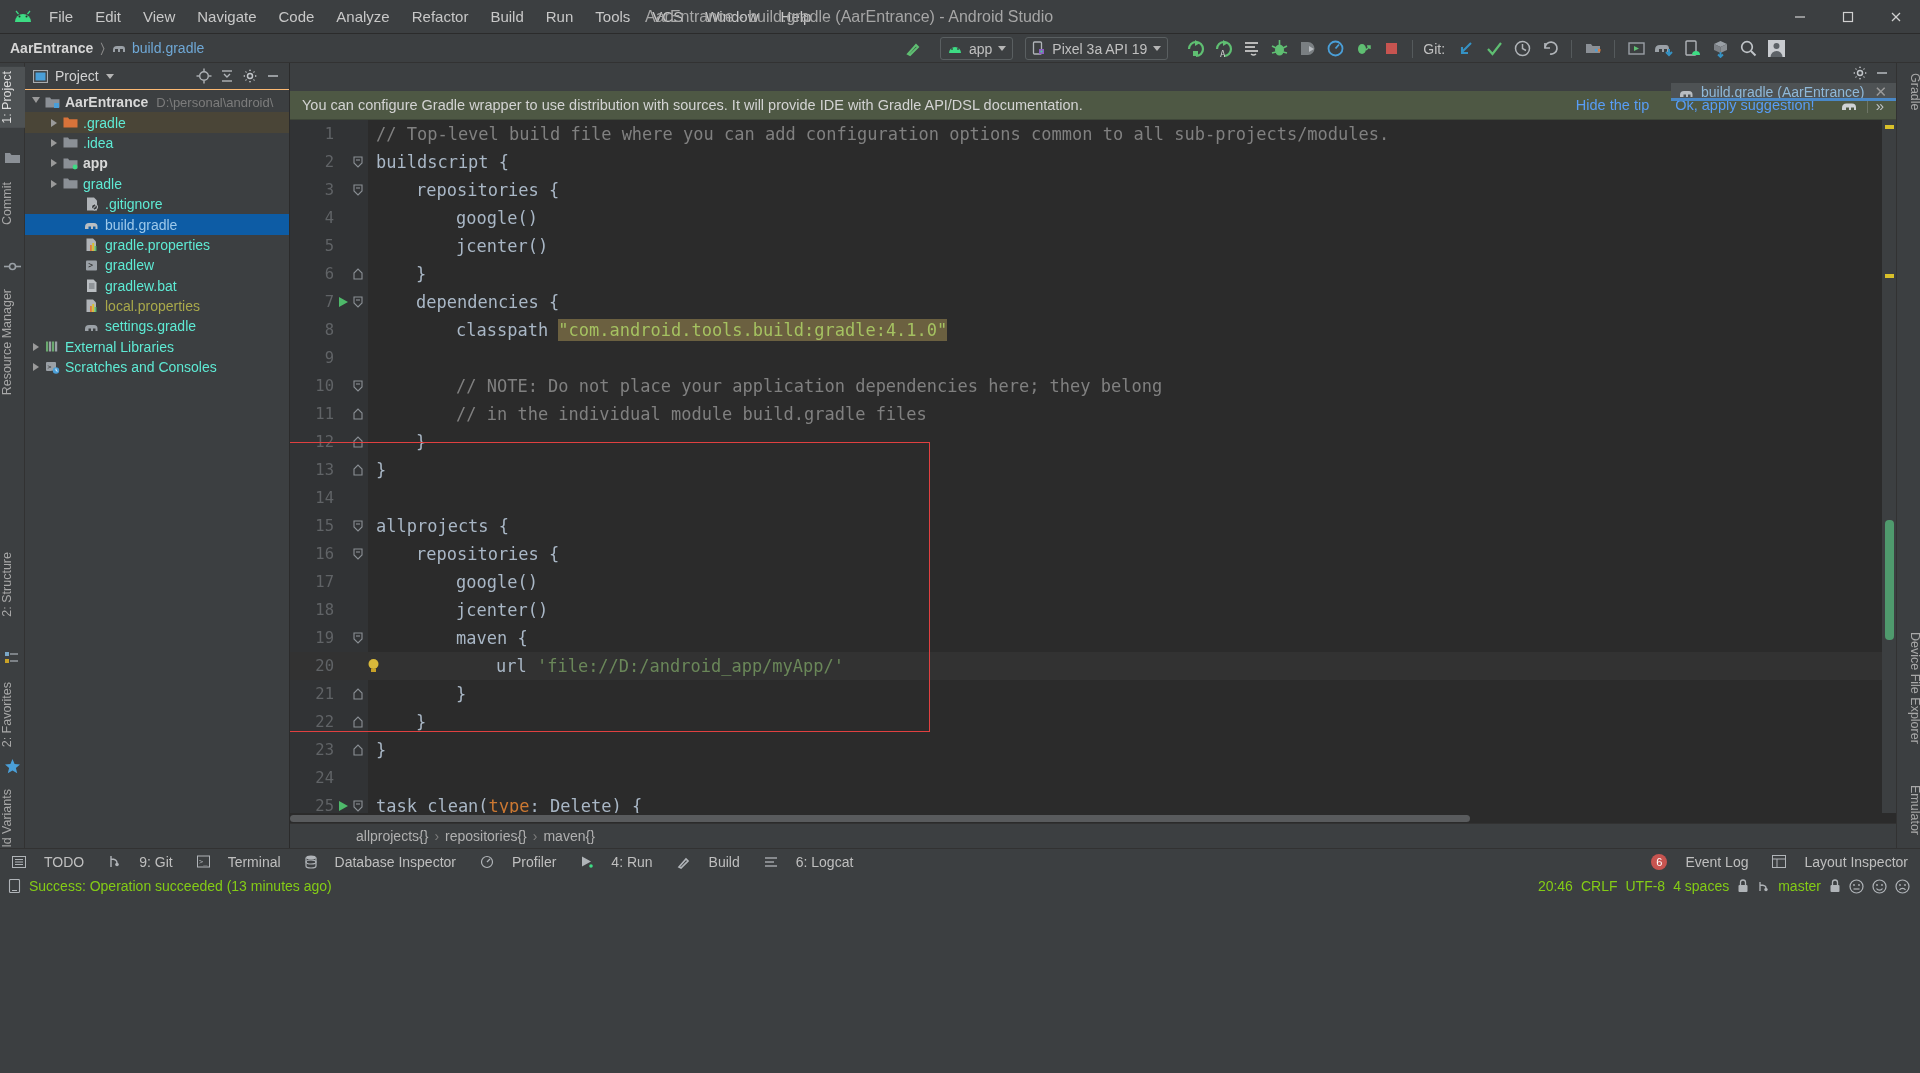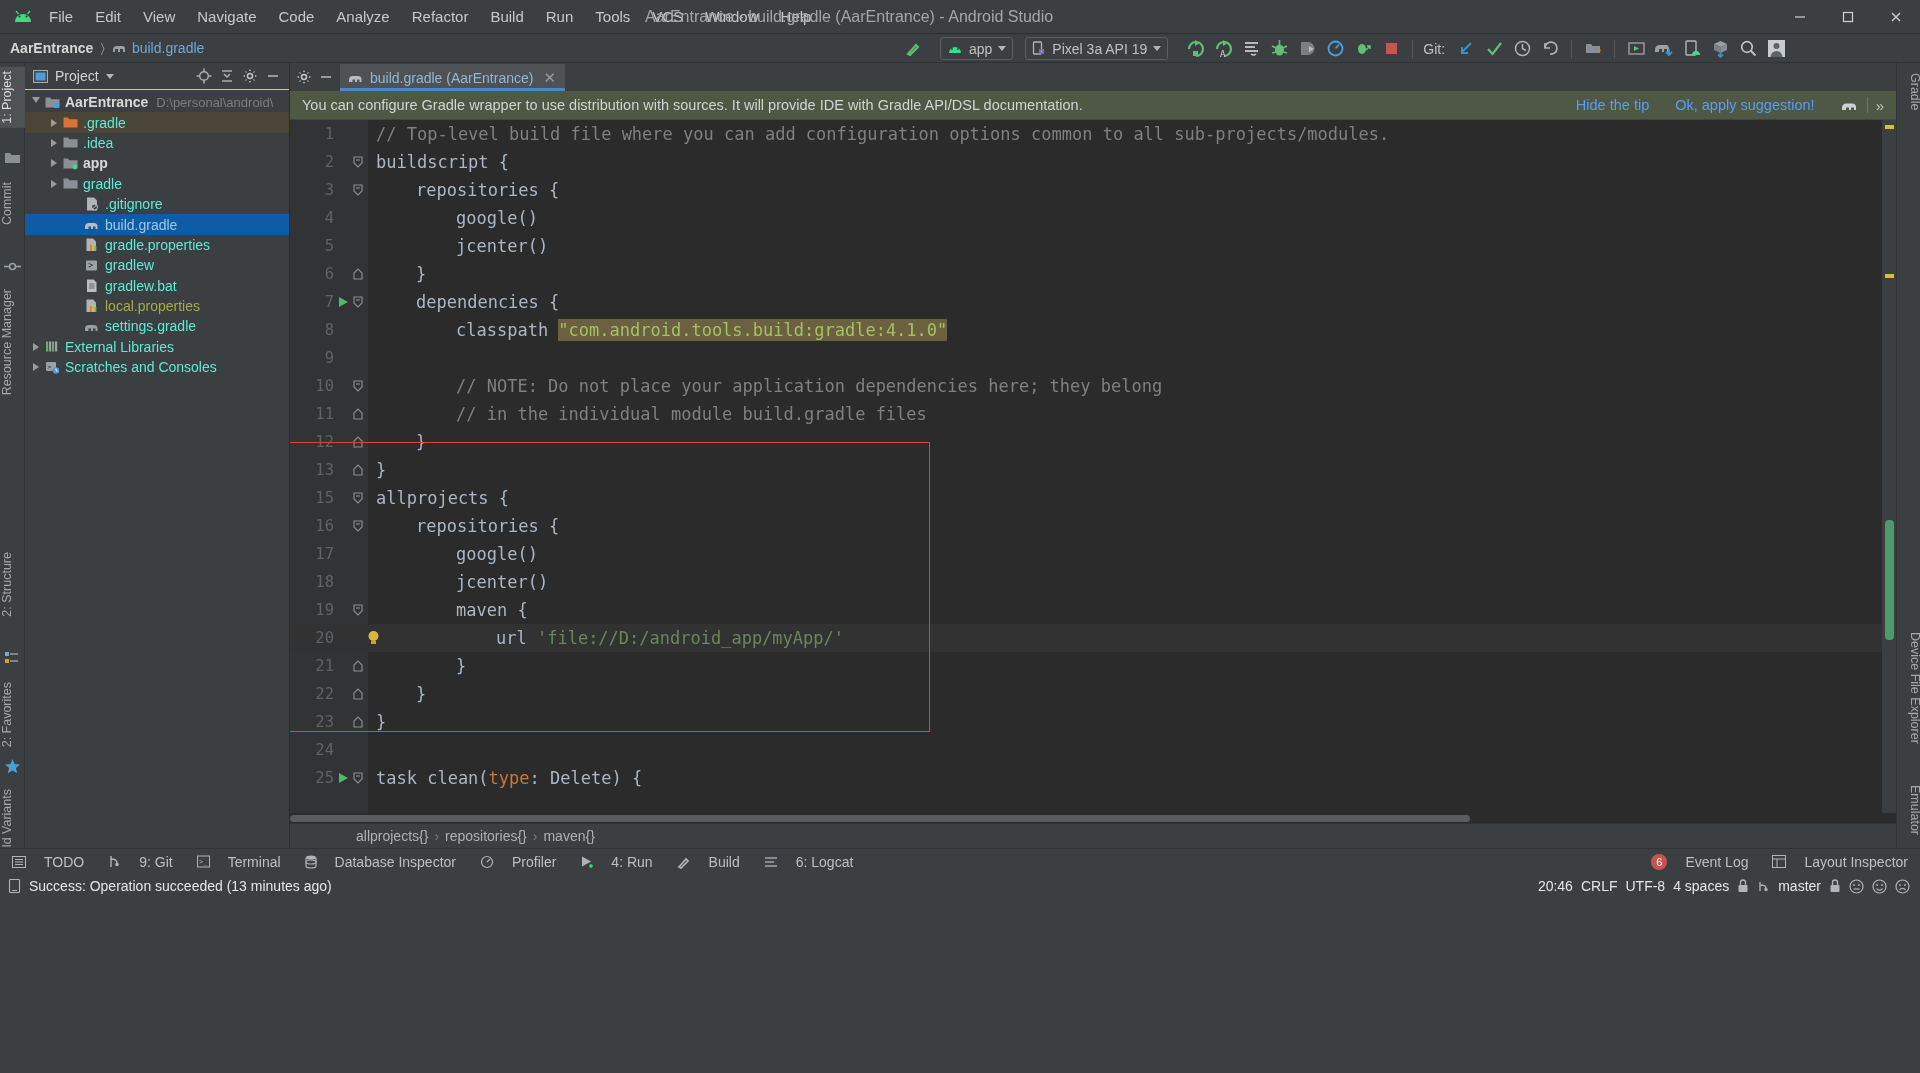--- a/index.html
+++ b/index.html
@@ -105,21 +105,21 @@
   .tarrow .tri.open { border-left: 4.5px solid transparent; border-right: 4.5px solid transparent; border-top: 6px solid #9a9a9a; }
   .ticon { width: 18px; display: flex; justify-content: center; align-items: center; }
   .tlabel { margin-left: 4px; color: #5eead4; }
   .tlabel.bold { font-weight: bold; color: #d8d8d8; }
   .tlabel.blue { color: #9ec9ea; }
   .tlabel.olive { color: #a9a94b; }
   .tpath { margin-left: 8px; color: #7c7c7c; font-size: 13px; }
 
   
   .editor-wrap { position: absolute; left: 290px; top: 63px; width: 1606px; height: 785px; background: #2b2b2b; }
-  .tabstrip { height: 28px; background: #3c3f41; display: flex; align-items: flex-end; }
+  .tabstrip { height: 28px; background: #3c3f41; display: flex; align-items: flex-end; flex-direction: column; }
   .tab-tools { display: flex; align-items: center; height: 28px; padding: 0 4px; gap: 2px; }
   .tabitem {
     height: 27px; display: flex; align-items: center; gap: 6px;
     padding: 0 9px 0 8px; background: #4e5254; position: relative;
     font-size: 14px; color: #8fb8d8;
   }
   .tabitem .underline { position: absolute; left: 0; bottom: 0; height: 3px; width: 100%; background: #4a88c7; }
   .tab-close { color: #9a9a9a; font-size: 15px; margin-left: 4px; }
 
   .notifbar {
@@ -196,21 +196,21 @@
   .twb-right { margin-left: auto; display: flex; align-items: center; }
   .badge-red {
     background: #c75450; color: #fff; border-radius: 50%;
     width: 16px; height: 16px; font-size: 11px;
     display: flex; align-items: center; justify-content: center;
   }
 
   .statusbar {
     position: absolute; left: 0; top: 874px; width: 1920px; height: 24px;
     background: #3c3f41; display: flex; align-items: center;
-    font-size: 14px; color: #e5e5e5; padding-left: 8px; gap: 8px;
+    font-size: 14px; color: #84cc16; padding-left: 8px; gap: 8px;
   }
   .sb-right { margin-left: auto; display: flex; align-items: center; gap: 8px; padding-right: 10px; }
   .sb-seg { white-space: nowrap; }
   .outer-bottom {
     position: absolute; left: 0; top: 898px; width: 1920px; height: 175px;
     background: #3c3f41;
   }
   svg { display: block; }
 </style>
 </head>
@@ -768,20 +768,21 @@
               </svg></span><span class="txt" style="left: 166px;"><span class="c-comment">// NOTE: Do not place your application dependencies here; they belong</span></span></div>
           <div class="cline"><span class="num">11</span><span class="fold"><svg width="12" height="12" viewBox="0 0 12 12">
                 <path d="M2 11 L10 11 L10 5 L6 1 L2 5 Z" fill="none" stroke="#8a8f94" stroke-width="1.1"></path>
               </svg></span><span class="txt" style="left: 166px;"><span class="c-comment">// in the individual module build.gradle files</span></span></div>
           <div class="cline"><span class="num">12</span><span class="fold"><svg width="12" height="12" viewBox="0 0 12 12">
                 <path d="M2 11 L10 11 L10 5 L6 1 L2 5 Z" fill="none" stroke="#8a8f94" stroke-width="1.1"></path>
               </svg></span><span class="txt" style="left: 126px;"><span class="c-default">}</span></span></div>
           <div class="cline"><span class="num">13</span><span class="fold"><svg width="12" height="12" viewBox="0 0 12 12">
                 <path d="M2 11 L10 11 L10 5 L6 1 L2 5 Z" fill="none" stroke="#8a8f94" stroke-width="1.1"></path>
               </svg></span><span class="txt" style="left: 86px;"><span class="c-default">}</span></span></div>
+          <div class="cline"><span class="num">14</span><span class="txt" style="left: 86px;"></span></div>
           <div class="cline"><span class="num">15</span><span class="fold"><svg width="12" height="12" viewBox="0 0 12 12">
                 <path d="M2 1 L10 1 L10 7 L6 11 L2 7 Z" fill="none" stroke="#8a8f94" stroke-width="1.1"></path>
                 <line x1="4" y1="4" x2="8" y2="4" stroke="#8a8f94" stroke-width="1.1"></line>
               </svg></span><span class="txt" style="left: 86px;"><span class="c-default">allprojects {</span></span></div>
           <div class="cline"><span class="num">16</span><span class="fold"><svg width="12" height="12" viewBox="0 0 12 12">
                 <path d="M2 1 L10 1 L10 7 L6 11 L2 7 Z" fill="none" stroke="#8a8f94" stroke-width="1.1"></path>
                 <line x1="4" y1="4" x2="8" y2="4" stroke="#8a8f94" stroke-width="1.1"></line>
               </svg></span><span class="txt" style="left: 126px;"><span class="c-default">repositories {</span></span></div>
           <div class="cline"><span class="num">17</span><span class="txt" style="left: 166px;"><span class="c-default">google()</span></span></div>
           <div class="cline"><span class="num">18</span><span class="txt" style="left: 166px;"><span class="c-default">jcenter()</span></span></div>

